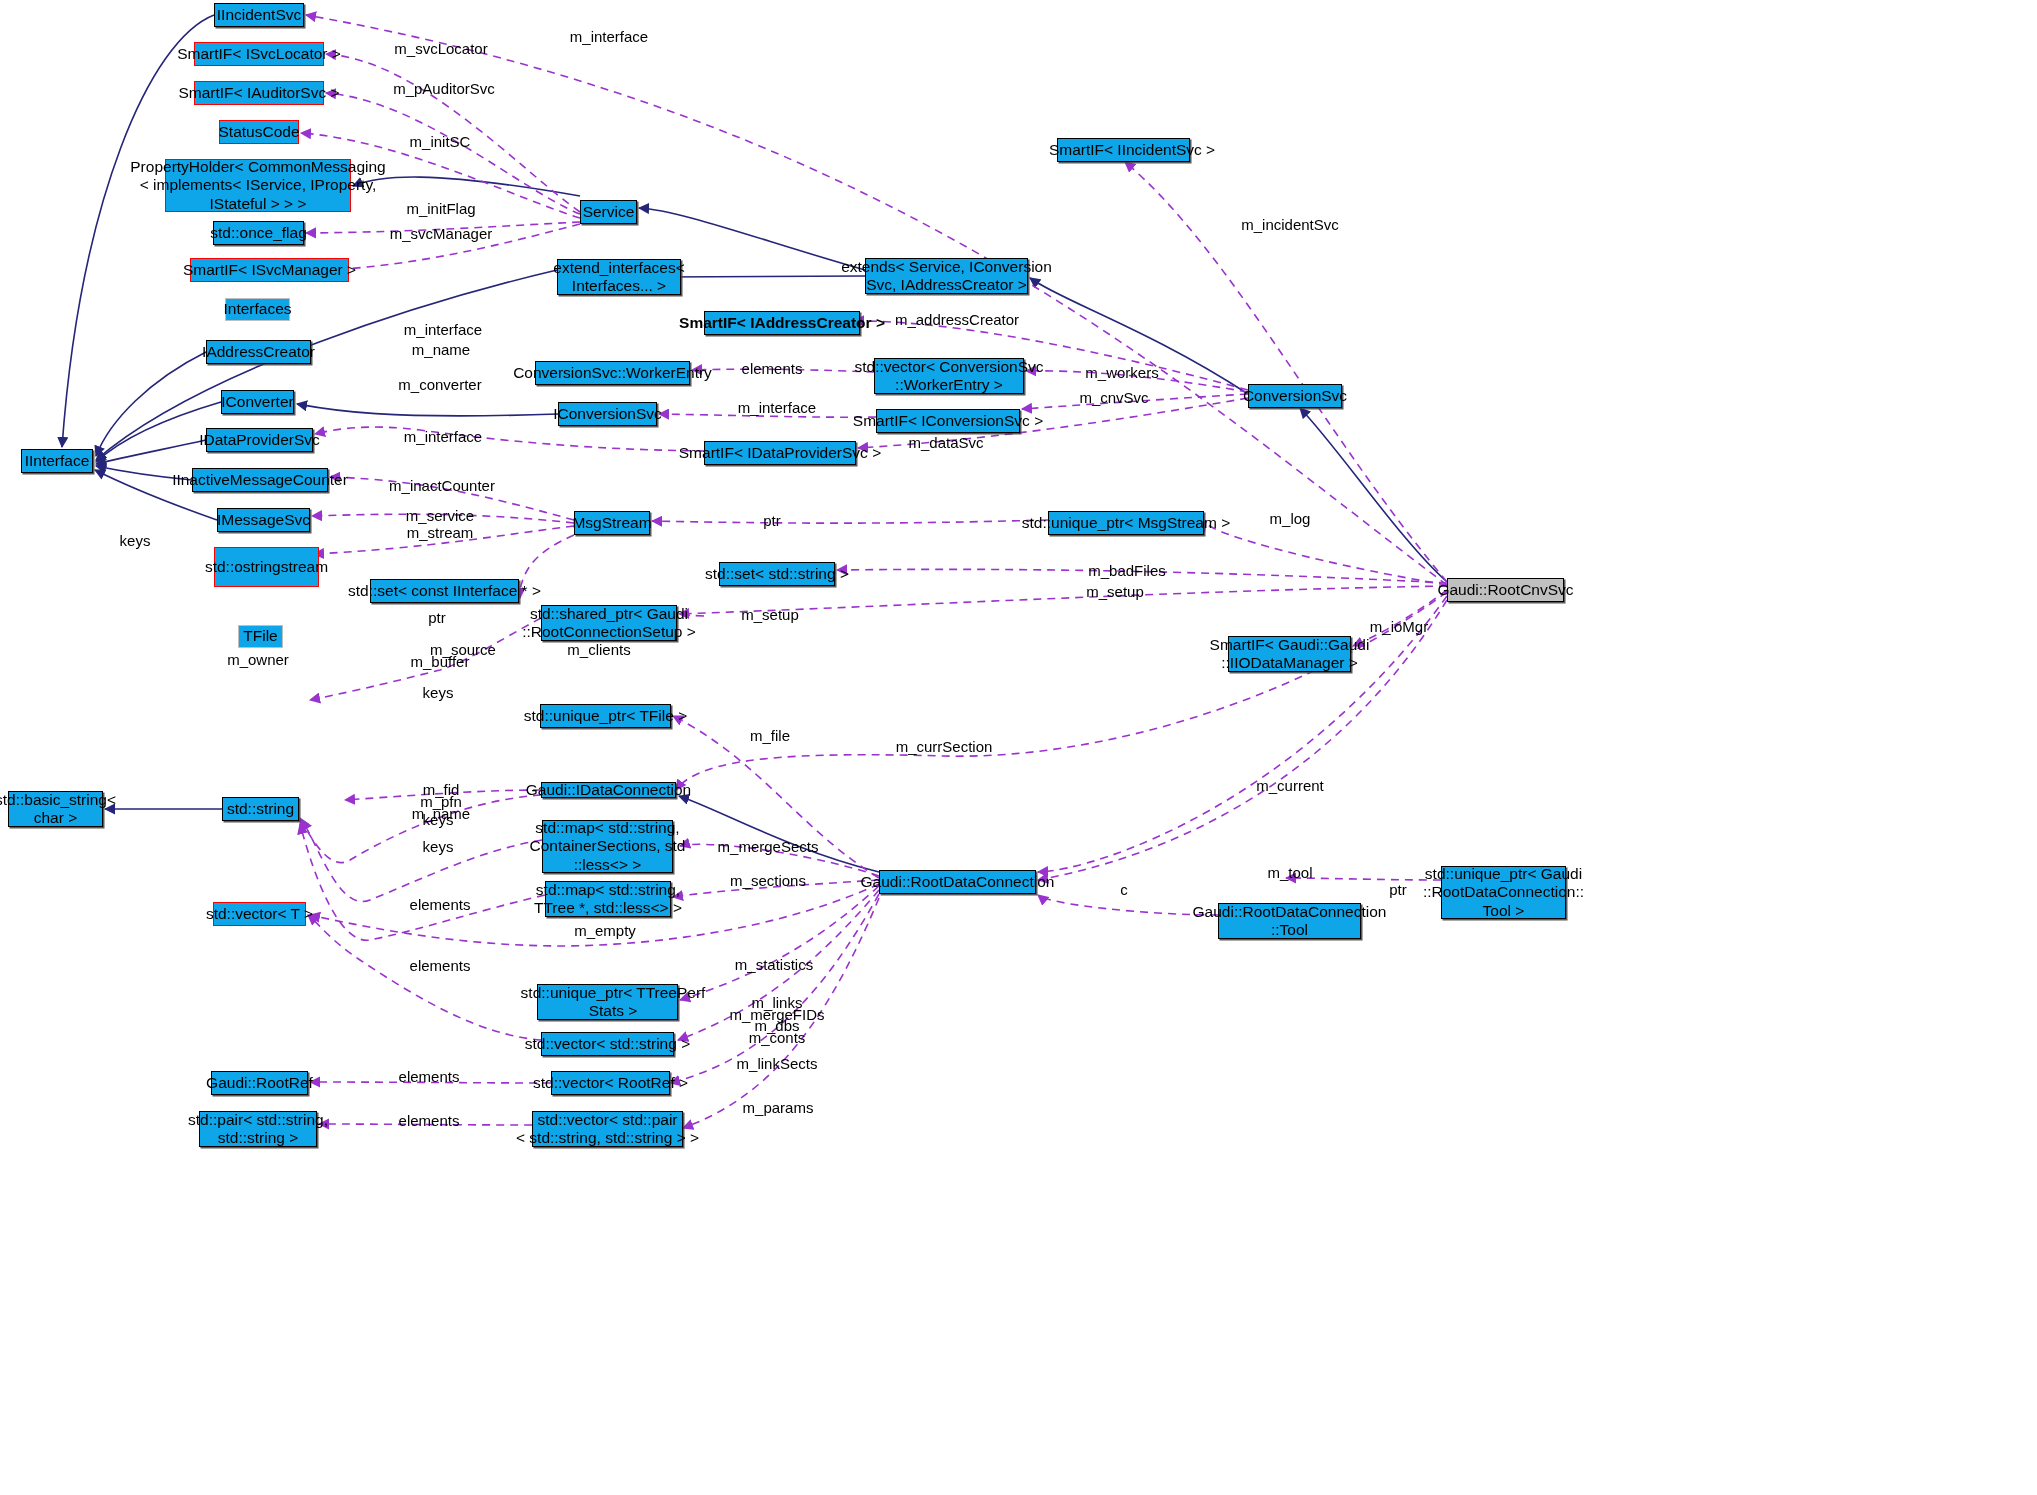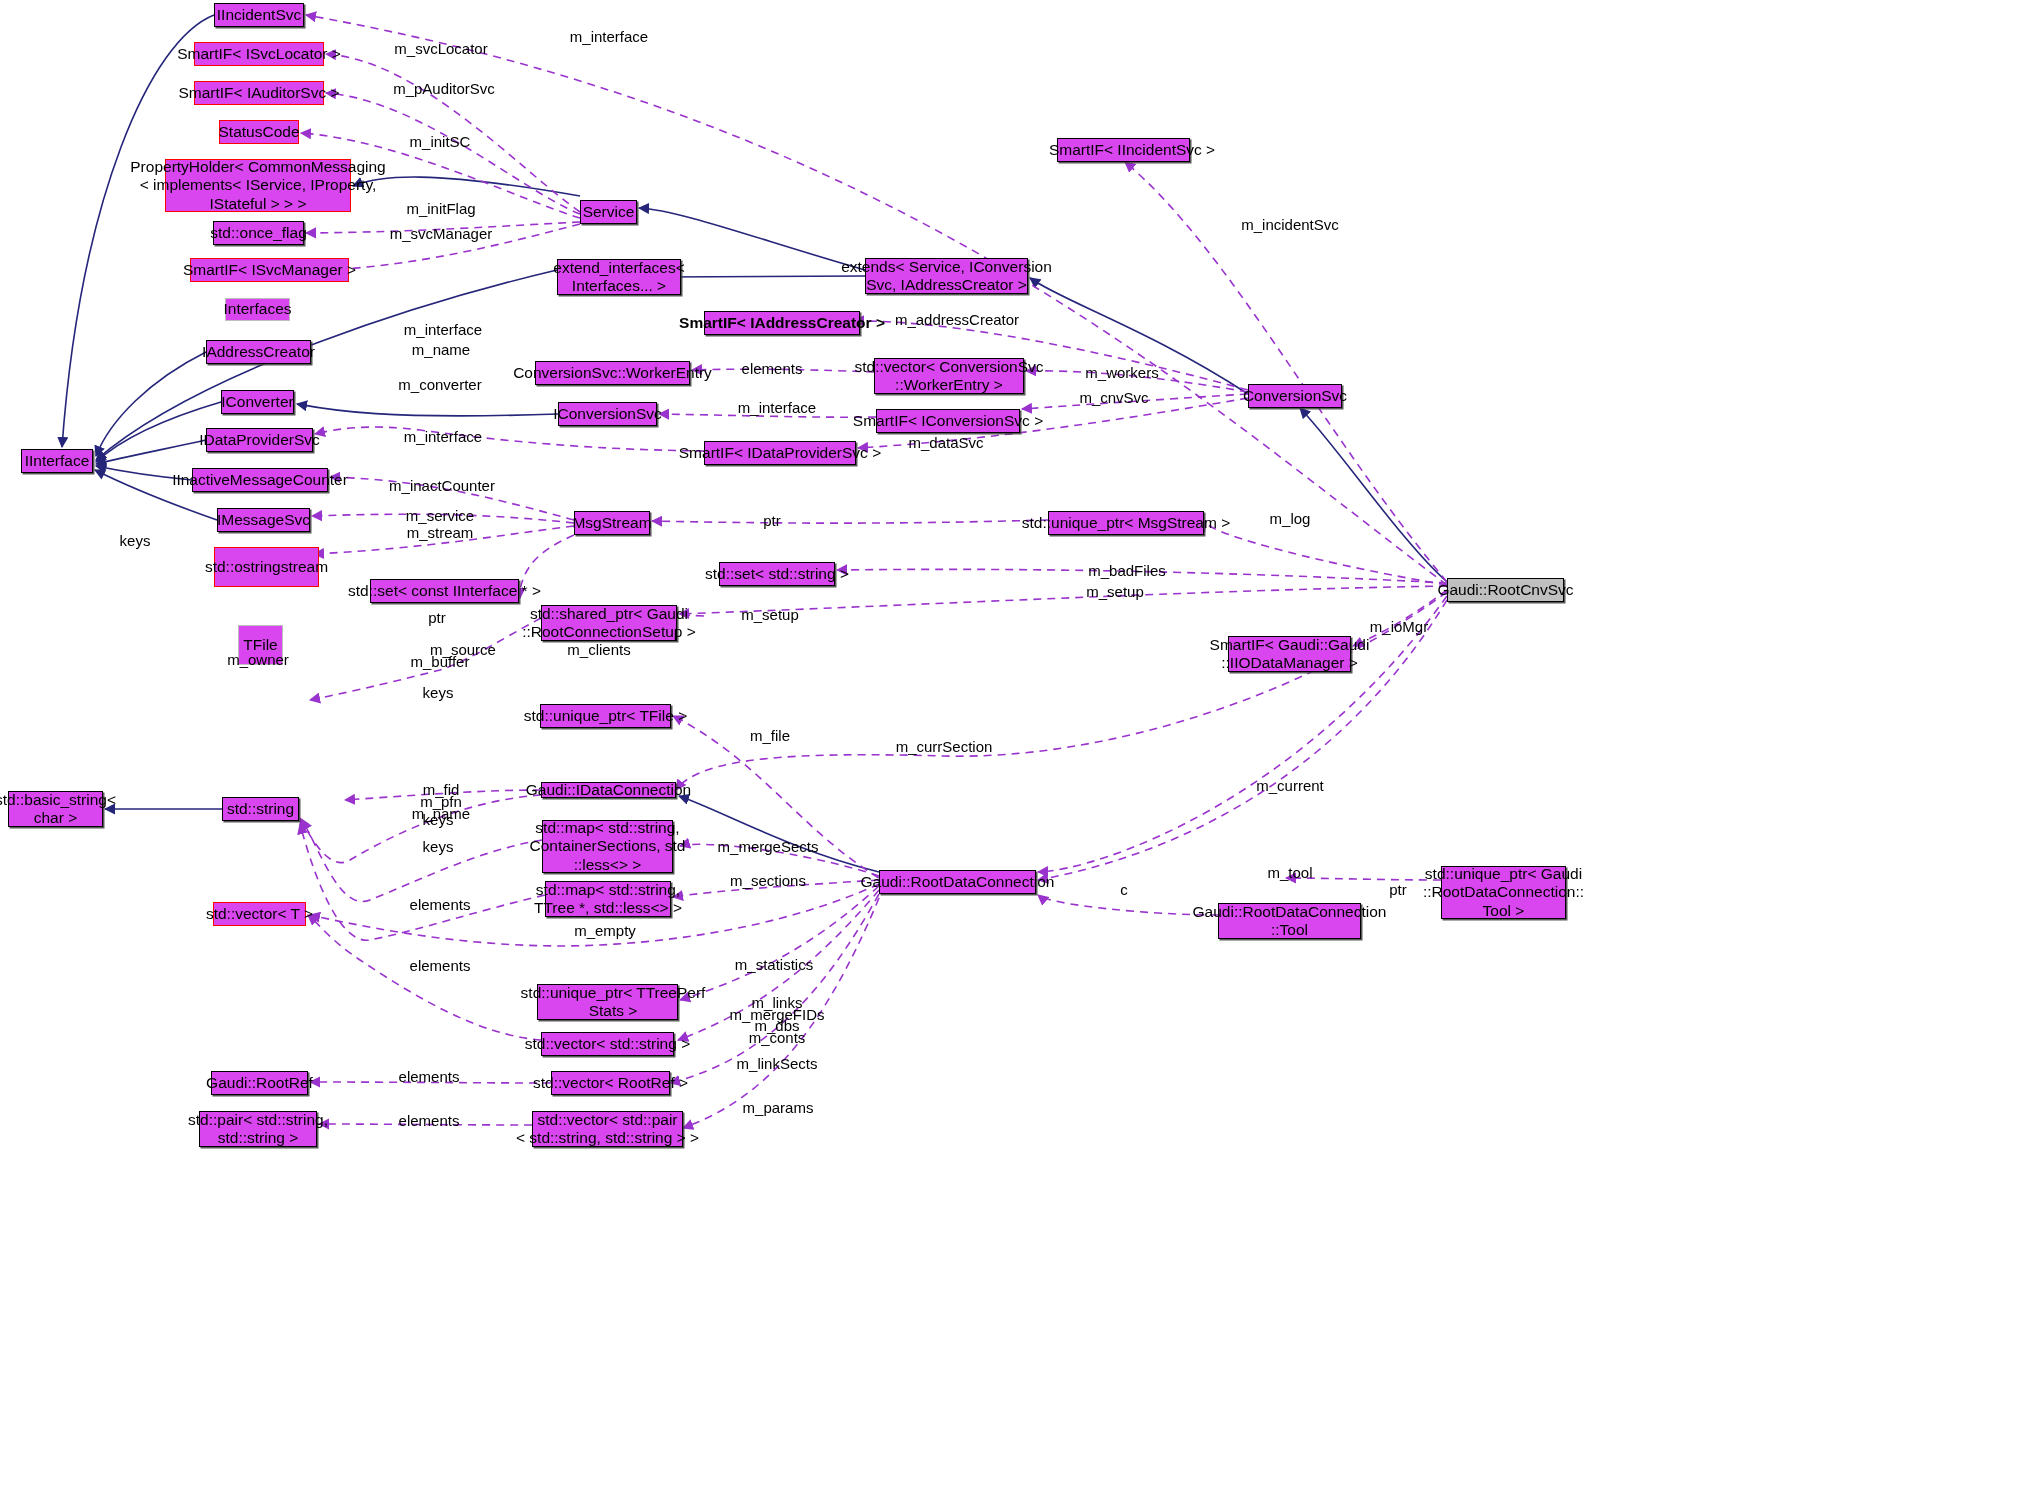--- a/index.html
+++ b/index.html
@@ -19,21 +19,21 @@
     position: absolute;
     left: 0; top: 0;
     width: 2037px;
     height: 1495px;
     pointer-events: none;
   }
   .node {
     position: absolute;
     box-sizing: border-box;
     border: 1px solid #000000;
-    background: #d946ef;
+    background: #0ea5e9;
     color: #000000;
     font-size: 15.5px;
     line-height: 1.18;
     display: flex;
     align-items: center;
     justify-content: center;
     text-align: center;
     padding: 2px 5px;
     white-space: pre;
     box-shadow: 1.5px 1.5px 0 0 rgba(60,60,60,0.85);
@@ -175,21 +175,21 @@
       <div class="node" style="left: 876px; top: 409px; width: 144px; height: 24px;">SmartIF&lt; IConversionSvc &gt;</div>
       <div class="node" style="left: 704px; top: 441px; width: 152px; height: 24px;">SmartIF&lt; IDataProviderSvc &gt;</div>
       <div class="node" style="left: 1248px; top: 384px; width: 94px; height: 24px;">ConversionSvc</div>
       <div class="node" style="left: 574px; top: 511px; width: 76px; height: 24px;">MsgStream</div>
       <div class="node" style="left: 1048px; top: 511px; width: 156px; height: 24px;">std::unique_ptr&lt; MsgStream &gt;</div>
       <div class="node highlight" style="left: 1447px; top: 578px; width: 117px; height: 24px;">Gaudi::RootCnvSvc</div>
       <div class="node" style="left: 719px; top: 562px; width: 116px; height: 24px;">std::set&lt; std::string &gt;</div>
       <div class="node" style="left: 370px; top: 579px; width: 149px; height: 24px;">std::set&lt; const IInterface * &gt;</div>
       <div class="node" style="left: 541px; top: 605px; width: 136px; height: 36px;">std::shared_ptr&lt; Gaudi
 ::RootConnectionSetup &gt;</div>
-      <div class="node plain" style="left: 238px; top: 625px; width: 45px; height: 40px;">TFile</div>
+      <div class="node plain" style="left: 238px; top: 625px; width: 45px; height: 23px;">TFile</div>
       <div class="node" style="left: 1228px; top: 636px; width: 123px; height: 36px;">SmartIF&lt; Gaudi::Gaudi
 ::IIODataManager &gt;</div>
       <div class="node" style="left: 540px; top: 704px; width: 131px; height: 24px;">std::unique_ptr&lt; TFile &gt;</div>
       <div class="node" style="left: 8px; top: 791px; width: 95px; height: 36px;">std::basic_string&lt;
 char &gt;</div>
       <div class="node" style="left: 222px; top: 797px; width: 77px; height: 24px;">std::string</div>
       <div class="node" style="left: 541px; top: 782px; width: 135px; height: 16px;">Gaudi::IDataConnection</div>
       <div class="node" style="left: 542px; top: 820px; width: 131px; height: 53px;">std::map&lt; std::string,
 ContainerSections, std
 ::less&lt;&gt; &gt;</div>

